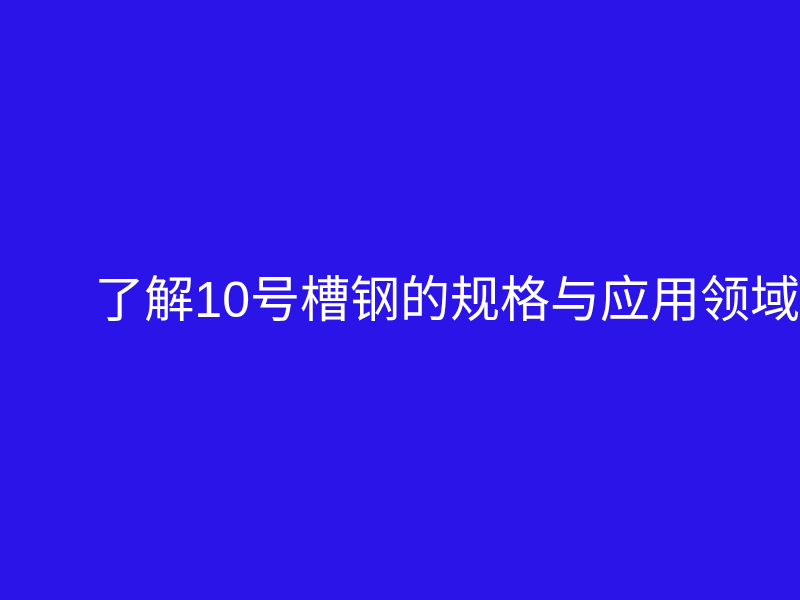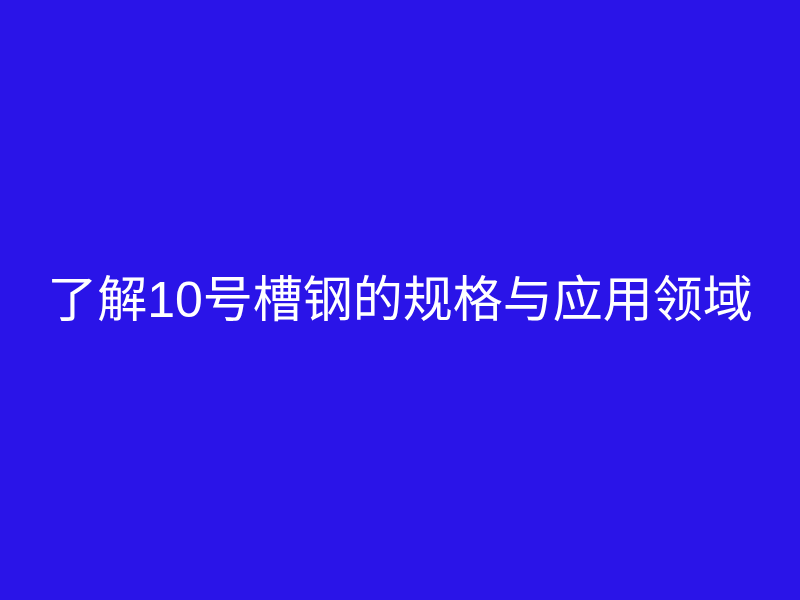--- a/index.html
+++ b/index.html
@@ -29,21 +29,21 @@
 
   
   .headline-wrap {
     position: absolute;
     left: 0;
     right: 0;
     top: 0;
     height: 600px;
     display: flex;
     align-items: center;
-    justify-content: center;
+    justify-content: flex-end;
     
     transform: translateY(0px);
   }
 
   .headline {
     display: block;
     margin: 0;
     padding: 0 0 0 0;
     color: #ffffff;
     font-family: "Liberation Sans", "DejaVu Sans", sans-serif;

